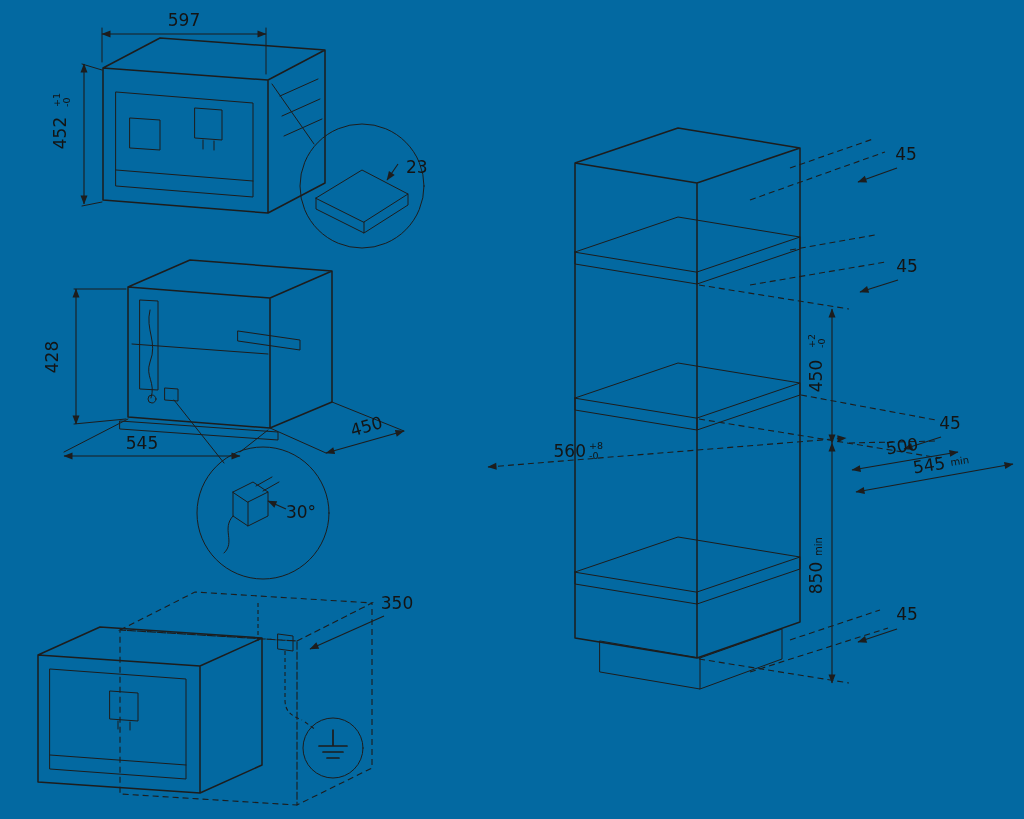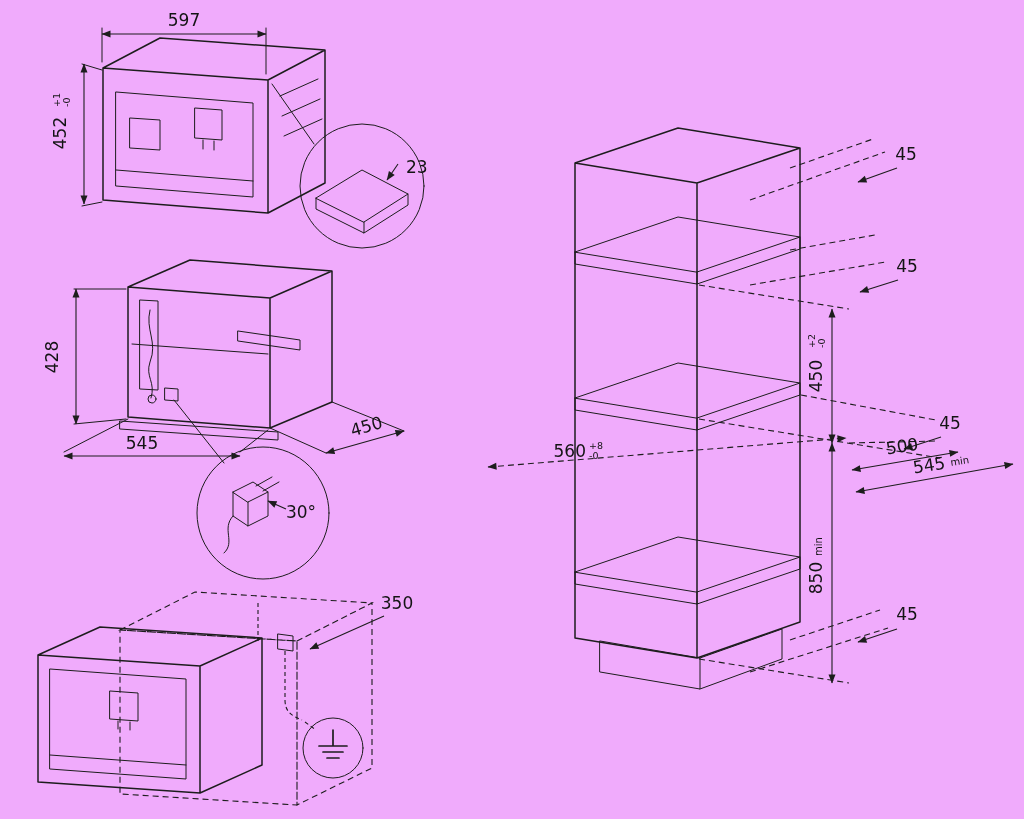--- a/index.html
+++ b/index.html
@@ -1,16 +1,16 @@
 <!DOCTYPE html>
 <html><head>
 <meta charset="utf-8">
 <style>
   html,body{margin:0;padding:0;background:#ffffff;}
-  .canvas{width:1024px;height:819px;position:relative;background:#f0abfc;overflow:hidden;}
+  .canvas{width:1024px;height:819px;position:relative;background:#0369a1;overflow:hidden;}
   svg{display:block;}
   .ol{fill:none;stroke:#1d1d1d;stroke-width:1.5;stroke-linejoin:round;stroke-linecap:round;}
   .thin{fill:none;stroke:#1d1d1d;stroke-width:1;stroke-linejoin:round;stroke-linecap:round;}
   .dim{fill:none;stroke:#1d1d1d;stroke-width:1.1;}
   .dash{fill:none;stroke:#1d1d1d;stroke-width:1.1;stroke-dasharray:6 4;}
   .dash2{fill:none;stroke:#1d1d1d;stroke-width:1.1;stroke-dasharray:4 3;}
   .sym{fill:none;stroke:#1d1d1d;stroke-width:1.7;stroke-linecap:round;}
   text{font-family:"DejaVu Sans",sans-serif;fill:#141414;}
   .lbl{font-size:17px;}
   .tol{font-size:9.5px;}

